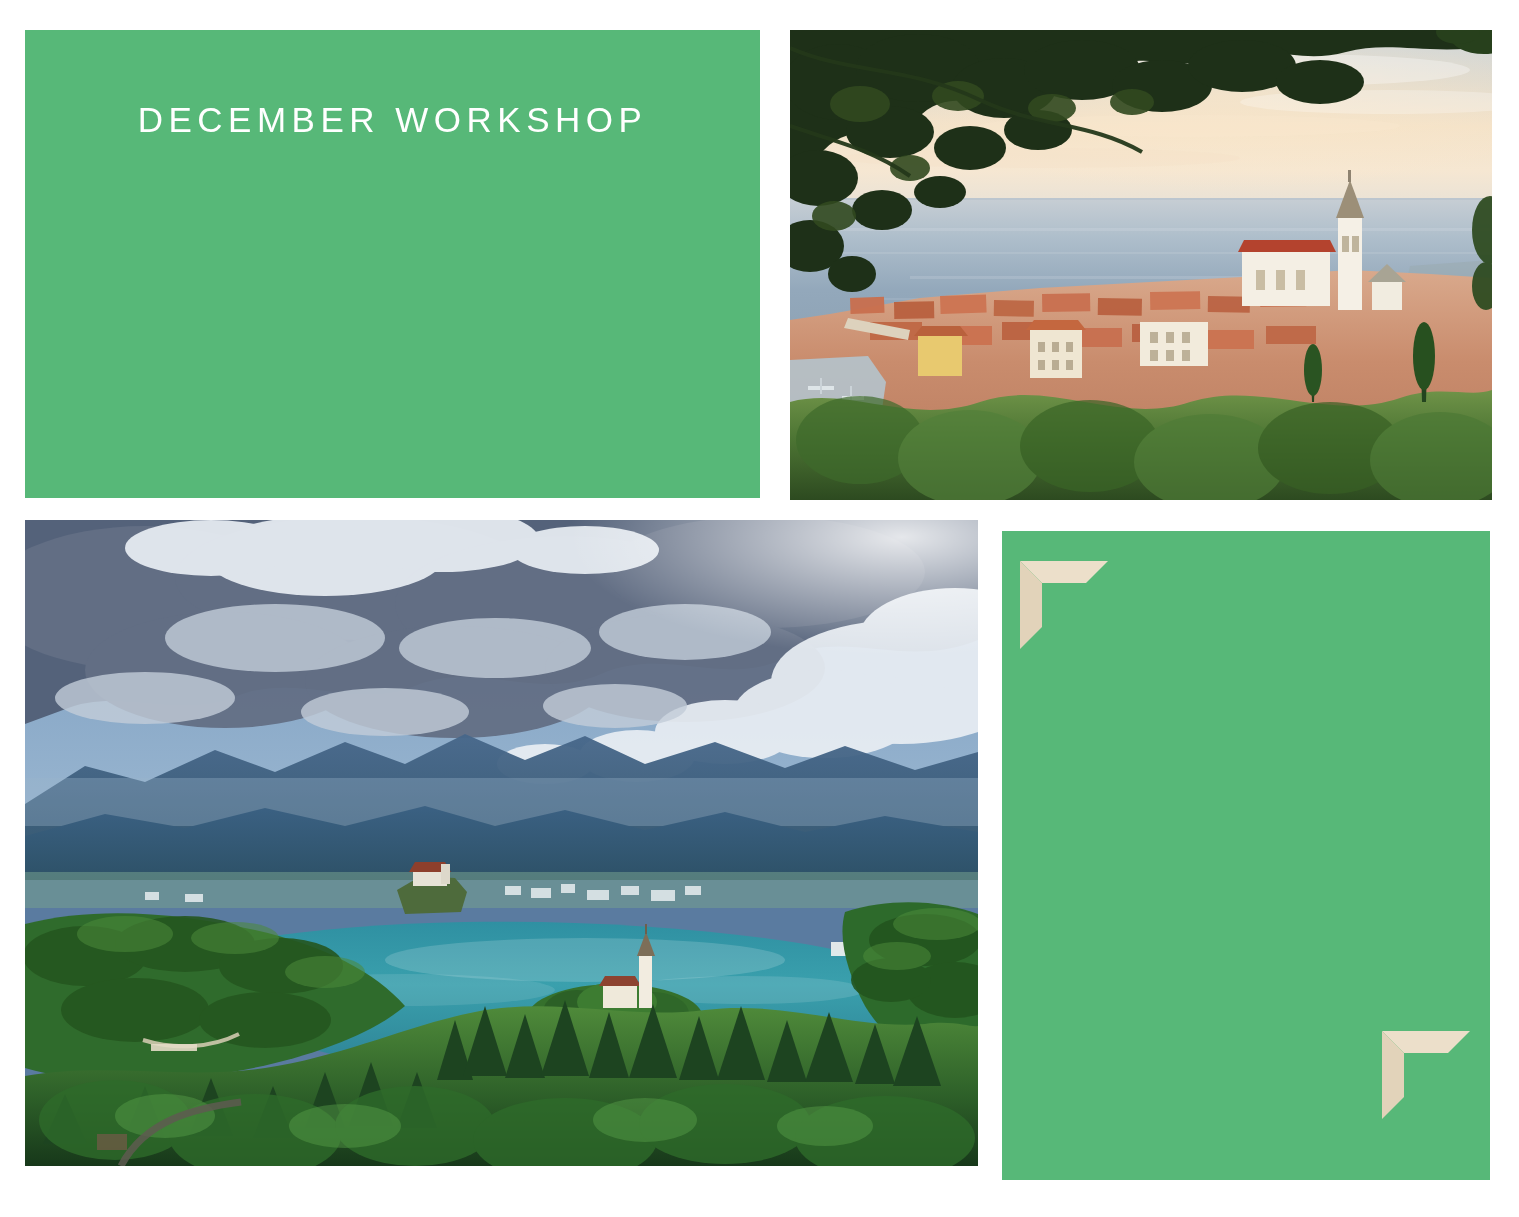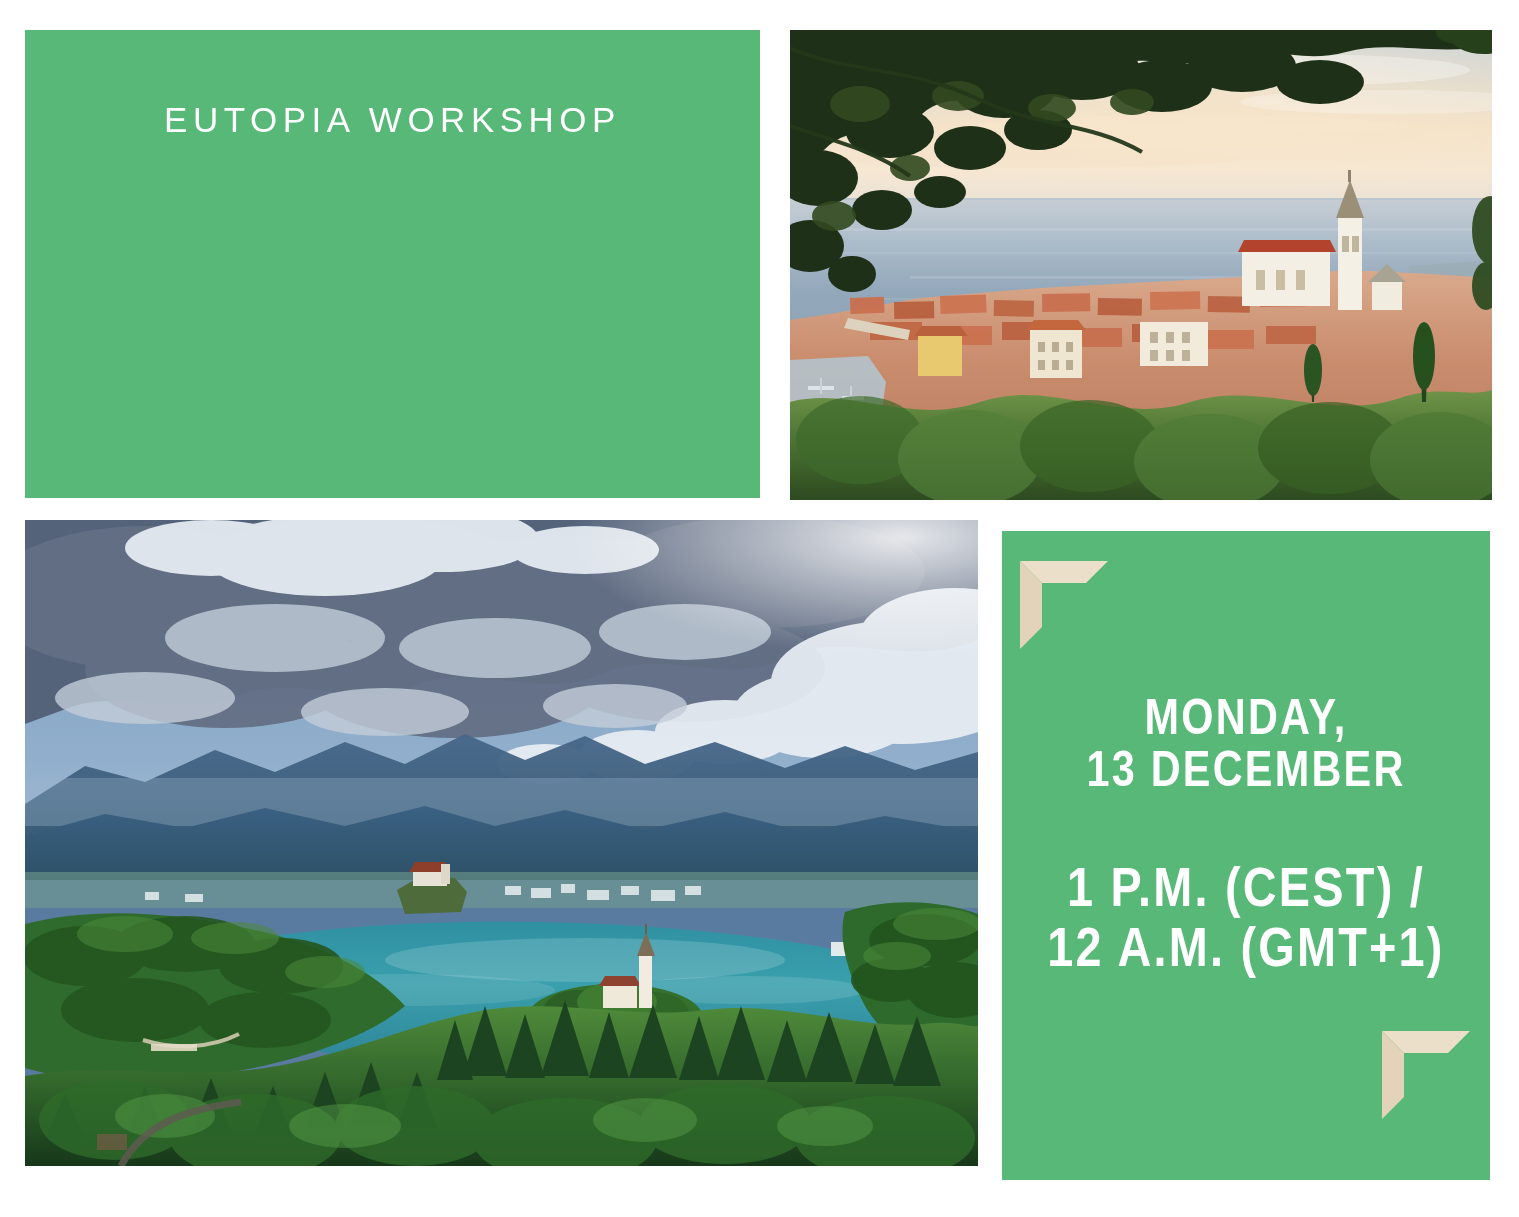--- a/index.html
+++ b/index.html
@@ -127,21 +127,21 @@
   .corner-bracket svg { display:block; width:100%; height:100%; }
   #bracket-top-left { left: 18px; top: 30px; }
   #bracket-bottom-right { left: 380px; top: 500px; }
 </style>
 </head>
 <body>
 
 <div class="poster">
 
   <div class="block" id="title-panel">
-    <div id="eyebrow">EUTOPIA WORKSHOP</div>
+    <div id="eyebrow">DECEMBER WORKSHOP</div>
   </div>
 
   <div class="block" id="photo-piran">
     <svg viewBox="0 0 702 470" preserveAspectRatio="none">
       <defs>
         <linearGradient id="pSky" x1="0" y1="0" x2="0" y2="1">
           <stop offset="0%" stop-color="#c9d4dc"></stop>
           <stop offset="28%" stop-color="#dcd9d0"></stop>
           <stop offset="55%" stop-color="#f3e2c9"></stop>
           <stop offset="80%" stop-color="#f6e7d2"></stop>
@@ -535,27 +535,20 @@
 
     <div class="corner-bracket" id="bracket-top-left">
       <svg viewBox="0 0 88 88">
 
         <path d="M0 0 L88 0 L66 22 L22 22 Z" fill="#ecdfca"></path>
 
         <path d="M0 0 L22 22 L22 66 L0 88 Z" fill="#e2d3ba"></path>
       </svg>
     </div>
 
-    <div id="date-text">
-      <div class="date-line">MONDAY,</div>
-      <div class="date-line">13 DECEMBER</div>
-      <div class="date-gap"></div>
-      <div class="time-line">1 P.M. (CEST) /</div>
-      <div class="time-line">12 A.M. (GMT+1)</div>
-    </div>
 
     <div class="corner-bracket" id="bracket-bottom-right">
       <svg viewBox="0 0 88 88">
         <path d="M0 0 L88 0 L66 22 L22 22 Z" fill="#ecdfca"></path>
         <path d="M0 0 L22 22 L22 66 L0 88 Z" fill="#e2d3ba"></path>
       </svg>
     </div>
 
   </div>
 

